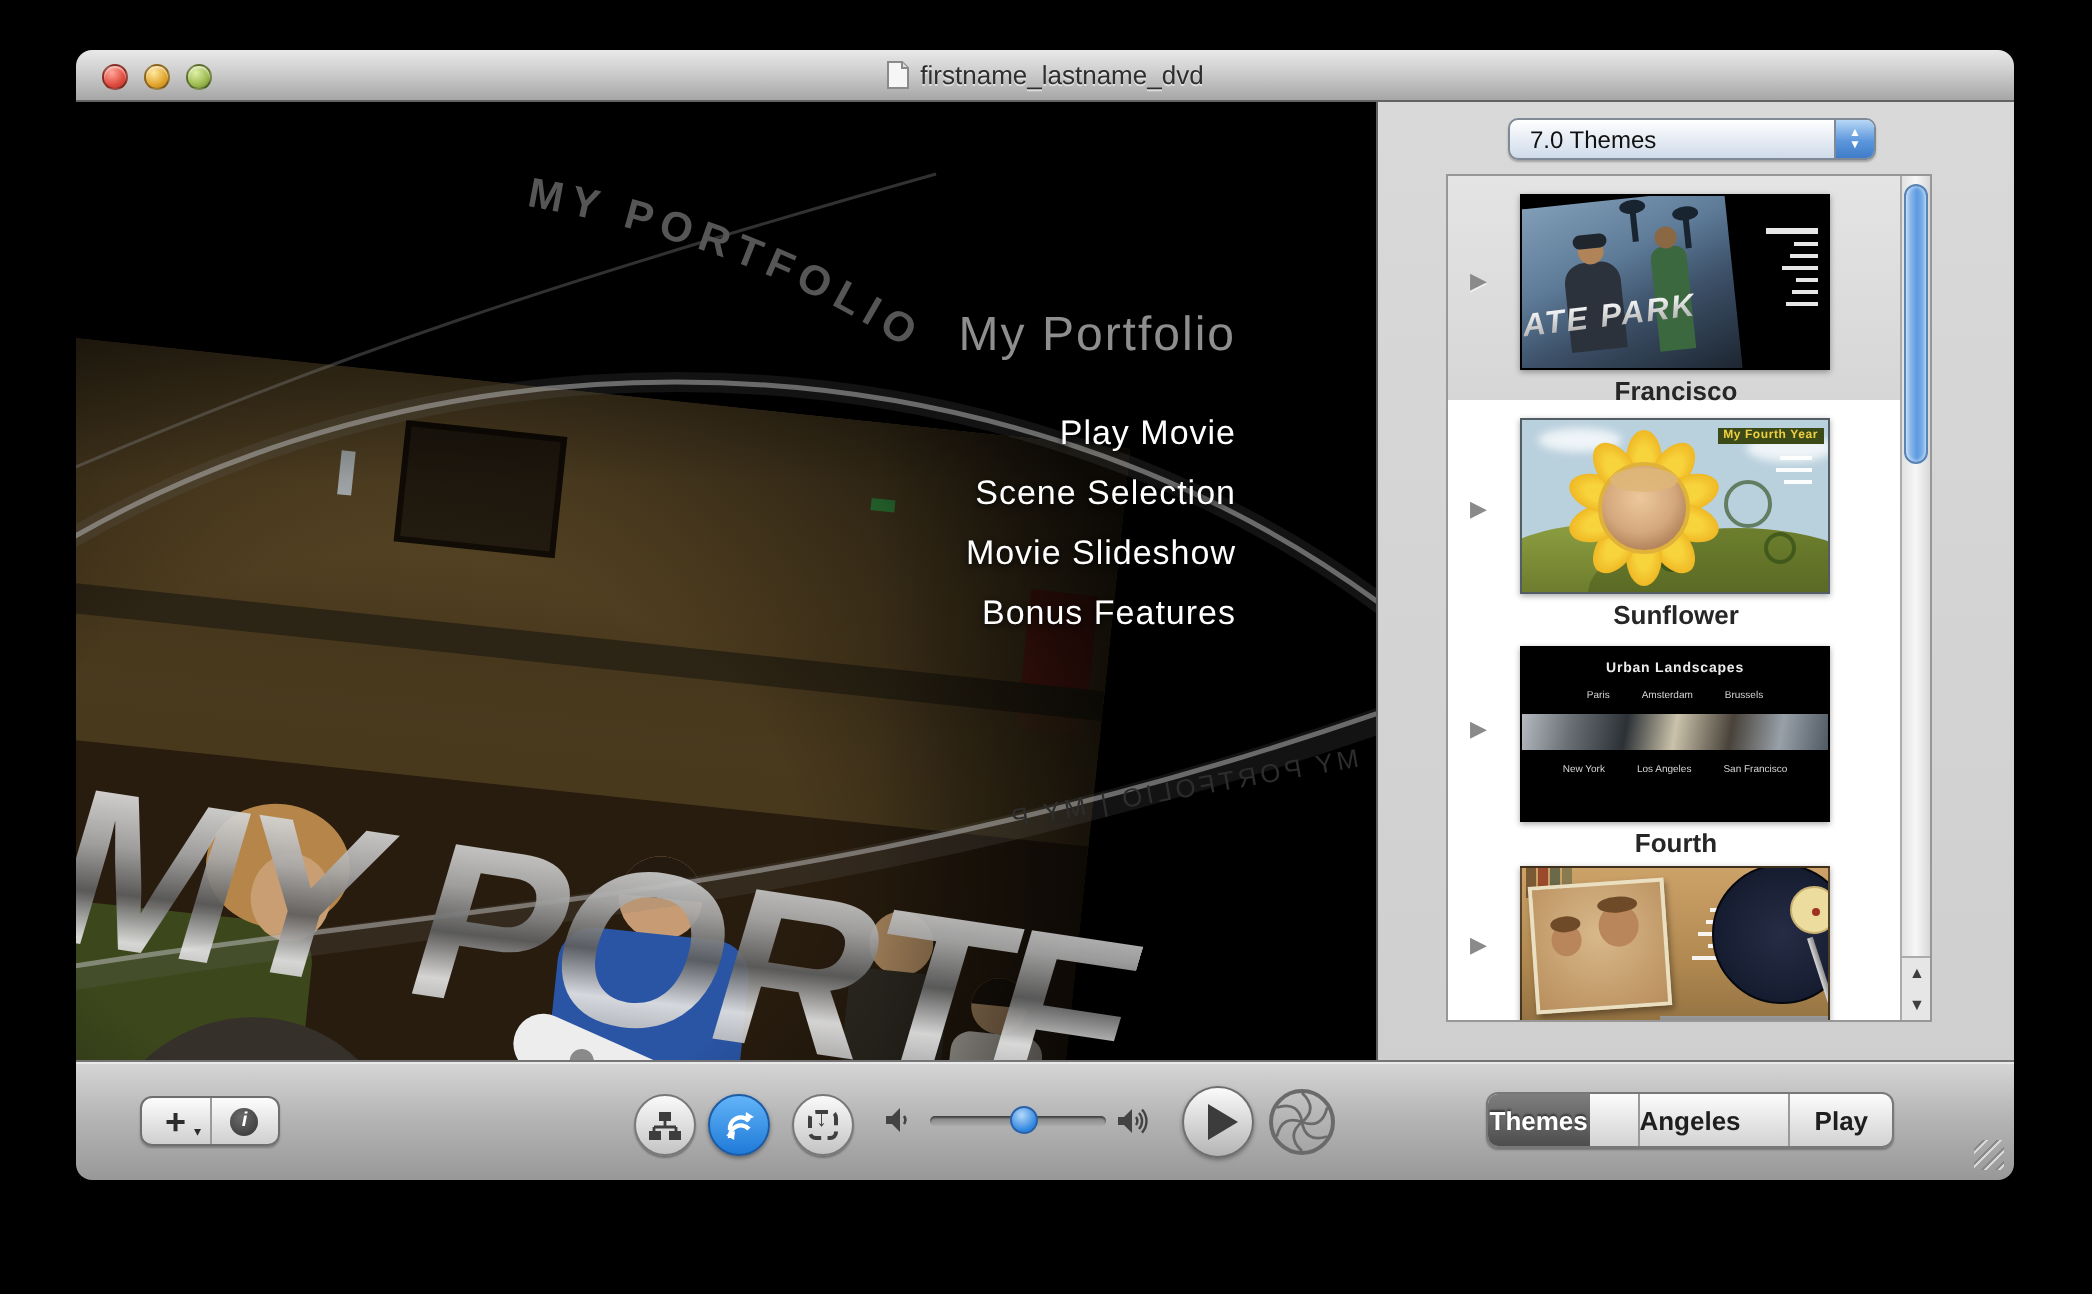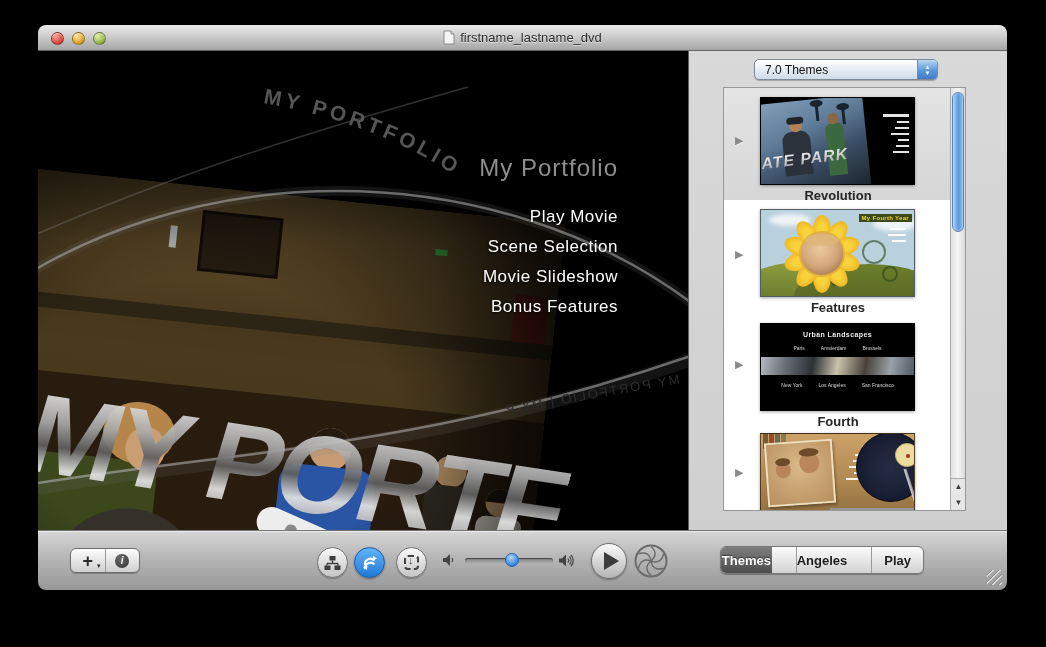--- a/index.html
+++ b/index.html
@@ -196,21 +196,21 @@
                background:radial-gradient(circle at 40% 30%, #b4d8fa, #2f86e0 70%); }
   .vol-icon { position:absolute; top:22px; }
 
   .play-btn { position:absolute; left:553px; top:12px; width:36px; height:36px; border-radius:50%;
               border:1px solid #6e6e6e; background:linear-gradient(#fbfbfb,#b4b4b4);
               box-shadow:0 1px 2px rgba(0,0,0,.35); display:flex; align-items:center; justify-content:center; }
   .play-tri { width:0; height:0; border-left:15px solid #3c3c3c;
               border-top:9px solid transparent; border-bottom:9px solid transparent; margin-left:4px; }
   .burn-btn { position:absolute; left:596px; top:13px; width:34px; height:34px; }
 
-  .seg-right { position:absolute; left:682px; top:15px; width:204px; height:28px;
+  .seg-right { position:absolute; left:705px; top:15px; width:204px; height:28px;
                border:1px solid #787878; border-radius:6px; display:flex; overflow:hidden;
                background:linear-gradient(#fcfcfc,#d2d2d2); box-shadow:0 1px 1px rgba(0,0,0,.3);gap:24px; }
   .seg-right .tab { flex:1; display:flex; align-items:center; justify-content:center;
                     font-size:13px; font-weight:bold; color:#1e1e1e; }
   .seg-right .tab + .tab { border-left:1px solid #9a9a9a; }
   .seg-right .tab.active { background:linear-gradient(#7e7e7e,#4d4d4d); color:#fff;
                            text-shadow:0 -1px 1px rgba(0,0,0,.5); }
   .grip { position:absolute; right:5px; bottom:5px; width:15px; height:15px;
           background:repeating-linear-gradient(135deg, transparent 0 3px, #8a8a8a 3px 4px, #d8d8d8 4px 5px); }
 </style>
@@ -348,21 +348,21 @@
           <div class="tiny-lines">
             <i style="width:26px; height:3px;"></i>
               <i style="width:12px;"></i>
               <i style="width:14px;"></i>
             <i style="width:18px;"></i>
               <i style="width:11px;"></i>
               <i style="width:13px;"></i>
               <i style="width:16px;"></i>
           </div>
         </div>
-        <div class="theme-label">Revolution</div>
+        <div class="theme-label">Francisco</div>
       </div>
 
       <div class="theme-row row-2">
         <span class="disclosure" style="top:48px">▶</span>
         <div class="thumb t-sun">
           <div class="cloud" style="left:8px; top:4px; width:42px; height:12px;"></div>
           <div class="cloud" style="left:112px; top:7px; width:44px; height:14px;"></div>
           <div class="hill hill1"></div>
             <div class="hill hill2"></div>
           <div class="swirl" style="right:28px; top:30px; width:24px; height:24px;"></div>
@@ -381,21 +381,21 @@
             <div class="petal" style="transform:rotate(324deg)"></div>
             <div class="face"></div>
           </div>
           <div class="sun-badge">My Fourth Year</div>
           <div class="sun-lines">
             <i style="width:16px;"></i>
               <i style="width:18px;"></i>
               <i style="width:14px;"></i>
           </div>
         </div>
-        <div class="theme-label">Features</div>
+        <div class="theme-label">Sunflower</div>
       </div>
 
       <div class="theme-row row-3">
         <span class="disclosure" style="top:44px">▶</span>
         <div class="thumb t-mod">
           <div class="mod-title">Urban Landscapes</div>
           <div class="mod-row">
             <span>Paris</span>
             <span>Amsterdam</span>
             <span>Brussels</span>

